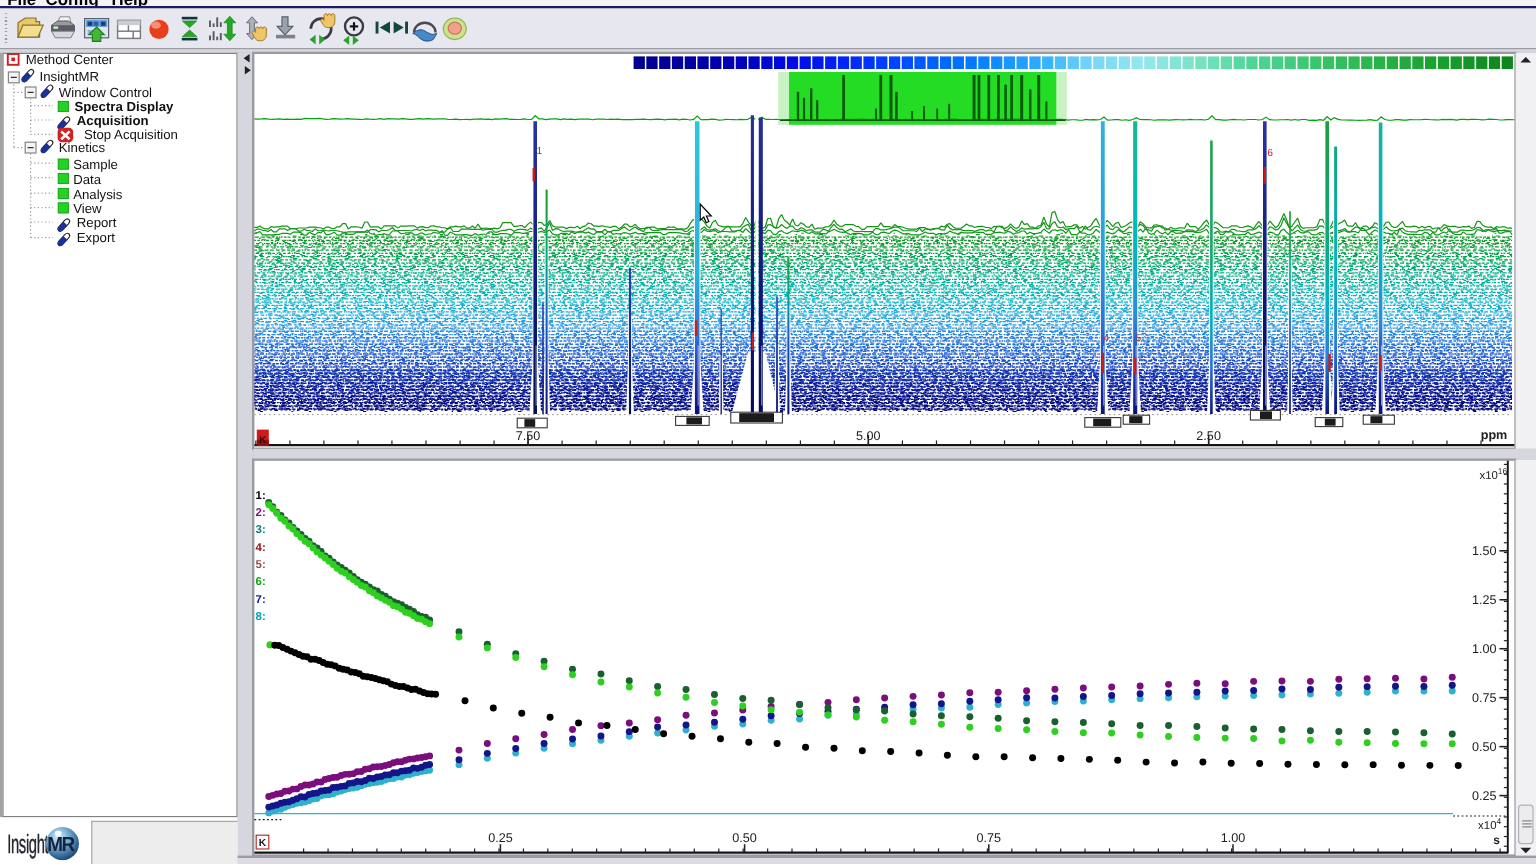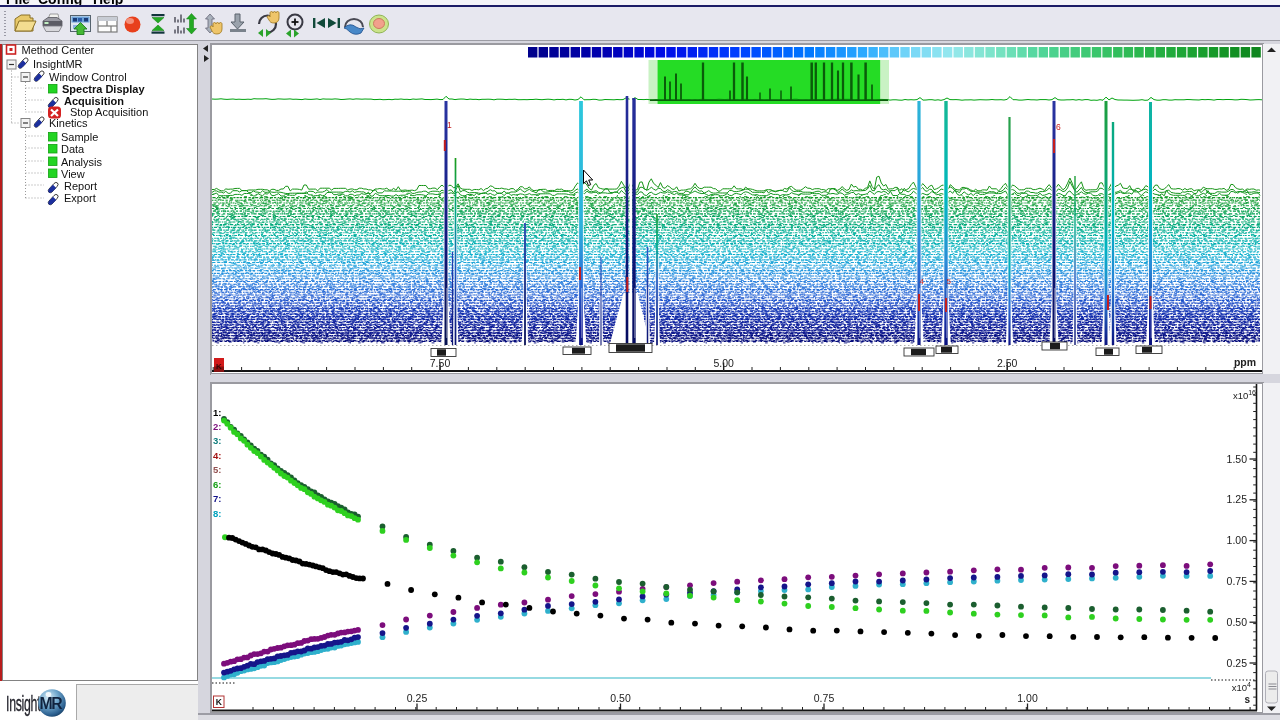--- a/index.html
+++ b/index.html
@@ -1,15 +1,15 @@
 <!DOCTYPE html>
 <html><head><meta charset="utf-8"><style>
 *{margin:0;padding:0;box-sizing:border-box}
 html,body{width:1280px;height:720px;overflow:hidden}
-#root{position:relative;width:1280px;height:720px;background:#b91c1c;font-family:"Liberation Sans",sans-serif;overflow:hidden}
+#root{position:relative;width:1280px;height:720px;background:#a3a3a3;font-family:"Liberation Sans",sans-serif;overflow:hidden}
 .abs{position:absolute}
 svg{display:block}
 </style></head>
 <body>
 <div id="root">
 
 <div class="abs" style="left:0;top:0;width:1280px;height:5px;background:#f4f4f8;overflow:hidden">
   <span style="position:absolute;left:6px;top:-8px;font-size:14px;line-height:14px;font-weight:bold;color:#000">File</span>
   <span style="position:absolute;left:38px;top:-8px;font-size:14px;line-height:14px;font-weight:bold;color:#000">Config</span>
   <span style="position:absolute;left:93px;top:-8px;font-size:14px;line-height:14px;font-weight:bold;color:#000">Help</span>

